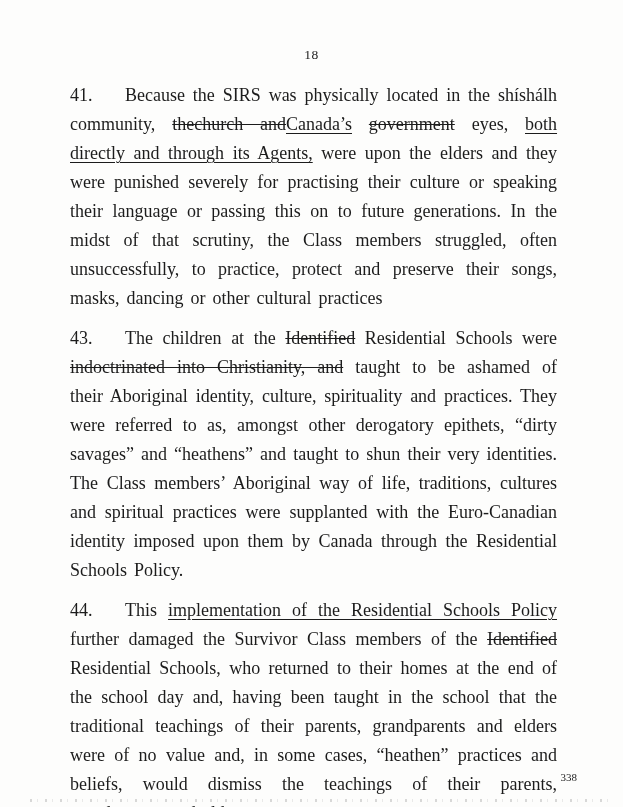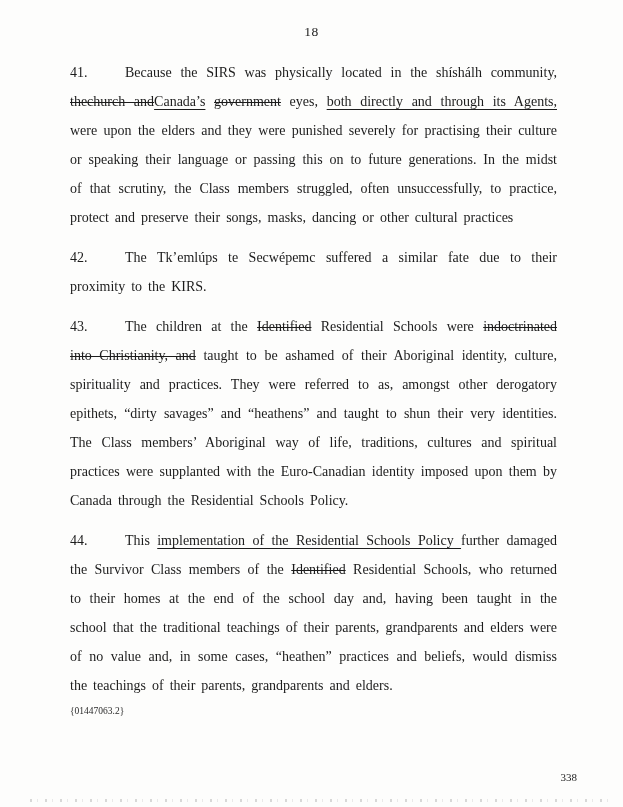--- a/index.html
+++ b/index.html
@@ -11,29 +11,29 @@
     position: relative;
     width: 623px;
     height: 807px;
     background: #fdfdfc;
     overflow: hidden;
     font-family: "Liberation Serif", "DejaVu Serif", serif;
     color: #1c1c1c;
   }
   .page-number-top {
     text-align: center;
-    padding-top: 24px;
+    padding-top: 47px;
     font-size: 13.5px;
     letter-spacing: 0.5px;
   }
   .body-text {
     margin: 18px 66px 0 70px; 
   }
   .para {
-    font-size: 14px;
+    font-size: 18px;
     line-height: 29px;
     text-align: justify;
     margin: 11px 0 6px 0;
     word-spacing: 2.5px;
   }
   .para .num {
     display: inline-block;
     width: 55px;
     word-spacing: normal;
   }
@@ -70,21 +70,20 @@
 </style>
 </head>
 <body>
 
 <div class="page">
 
   <div class="page-number-top">18</div>
 
   <div class="body-text" id="paragraphs">
       <p class="para"><span class="num">41.</span><span class="seg-normal">Because the SIRS was physically located in the shíshálh community, </span><span class="seg-strike">thechurch and</span><span class="seg-underline">Canada’s</span><span class="seg-normal"> </span><span class="seg-strike">government</span><span class="seg-normal"> eyes, </span><span class="seg-underline">both directly and through its Agents,</span><span class="seg-normal"> were upon the elders and they were punished severely for practising their culture or speaking their language or passing this on to future generations.  In the midst of that scrutiny, the Class members struggled, often unsuccessfully, to practice, protect and preserve their songs, masks, dancing or other cultural practices</span></p>
-      <p class="para"><span class="num">42.</span><span class="seg-normal">The Tk’emlúps te Secwépemc suffered a similar fate due to their proximity to the KIRS.</span></p>
       <p class="para"><span class="num">43.</span><span class="seg-normal">The children at the </span><span class="seg-strike">Identified</span><span class="seg-normal"> Residential Schools were </span><span class="seg-strike">indoctrinated into Christianity, and</span><span class="seg-normal"> taught to be ashamed of their Aboriginal identity, culture, spirituality and practices.  They were referred to as, amongst other derogatory epithets, “dirty savages” and “heathens” and taught to shun their very identities.  The Class members’ Aboriginal way of life, traditions, cultures and spiritual practices were supplanted with the Euro-Canadian identity imposed upon them by Canada through the Residential Schools Policy.</span></p>
       <p class="para"><span class="num">44.</span><span class="seg-normal">This </span><span class="seg-underline">implementation of the Residential Schools Policy </span><span class="seg-normal">further damaged the Survivor Class members of the </span><span class="seg-strike">Identified</span><span class="seg-normal"> Residential Schools, who returned to their homes at the end of the school day and, having been taught in the school that the traditional teachings of their parents, grandparents and elders were of no value and, in some cases, “heathen” practices and beliefs, would dismiss the teachings of  their parents, grandparents and elders.</span></p>
     </div>
 
   <div class="footer-ref">{01447063.2}</div>
 
   <div class="footer-folio">338</div>
 
   <div class="scan-noise"></div>
 

